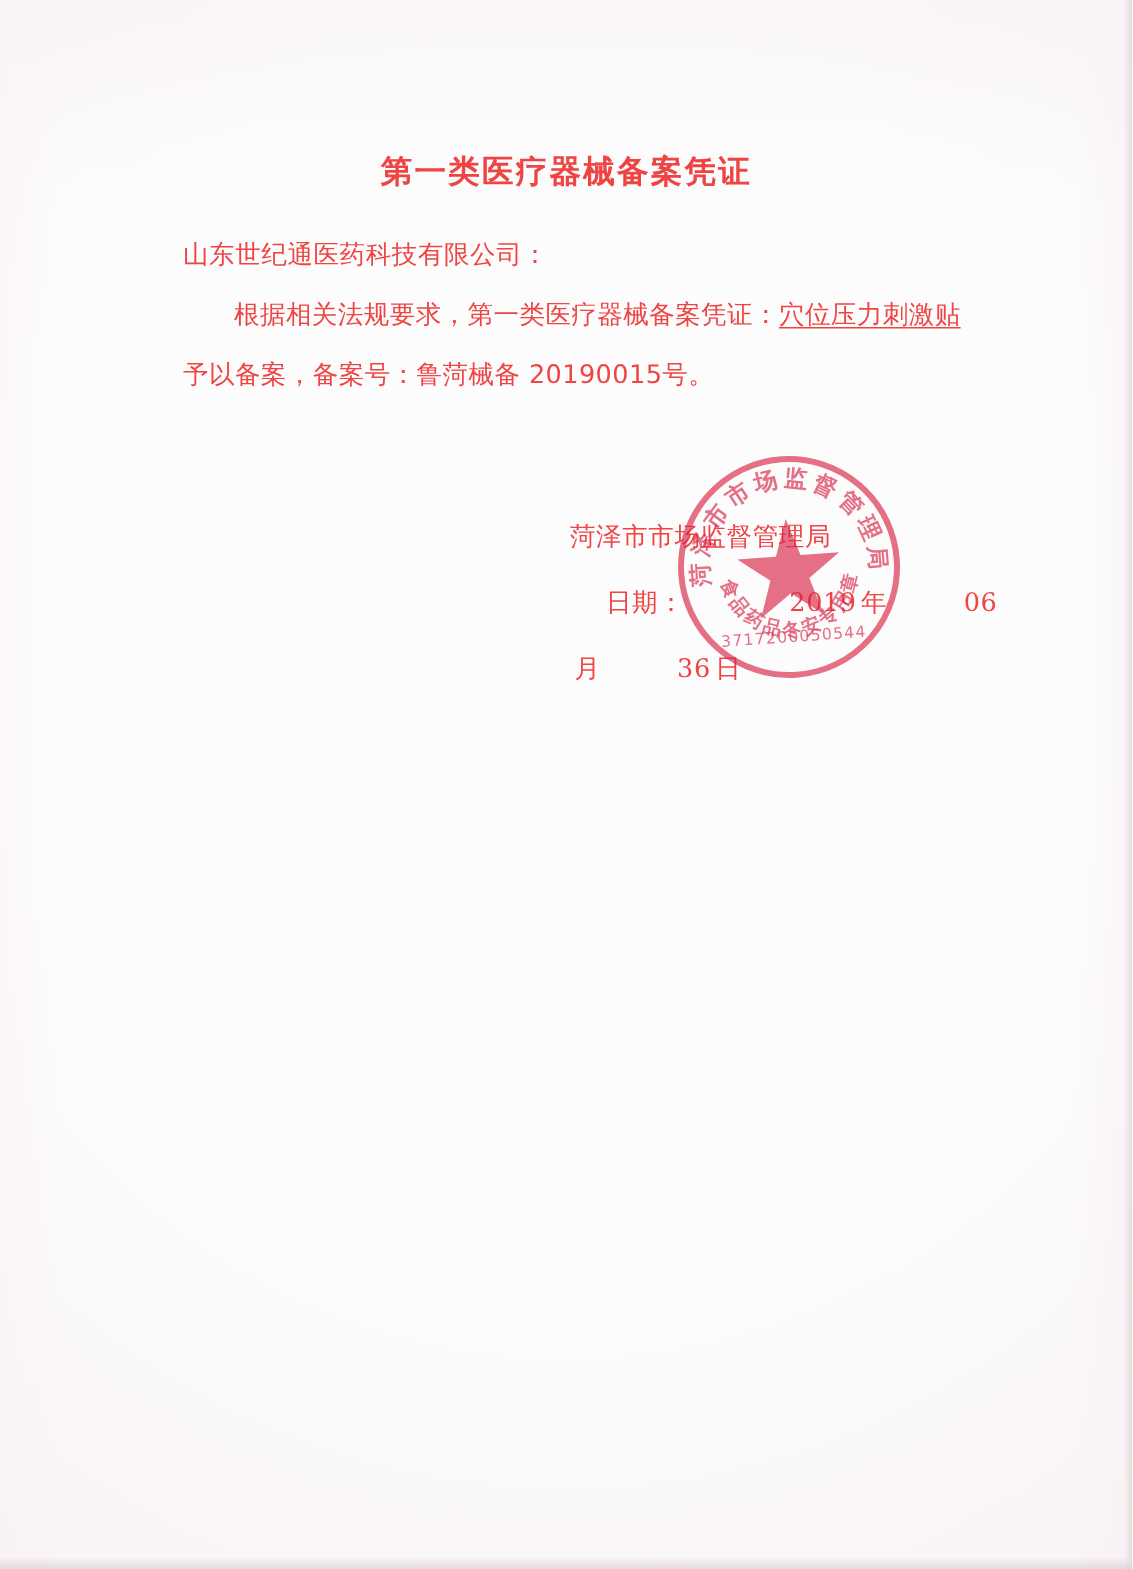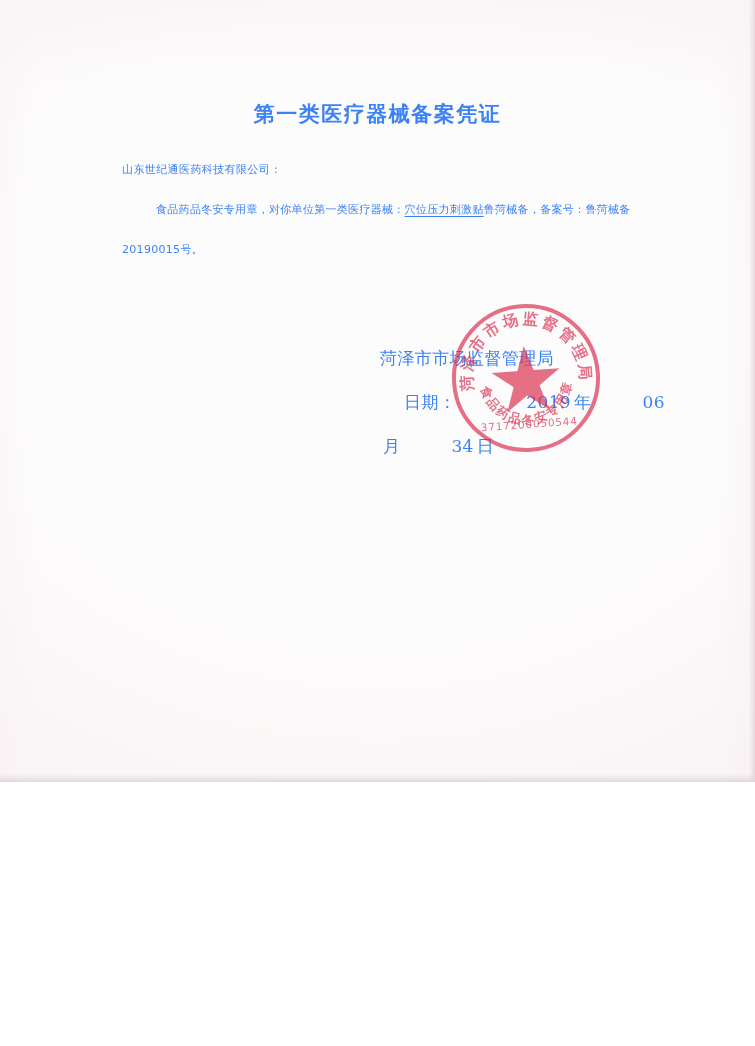--- a/index.html
+++ b/index.html
@@ -5,26 +5,26 @@
 <style>
   html, body {
     margin: 0;
     padding: 0;
     background: #ffffff;
   }
 
   #page {
     position: relative;
     width: 755px;
-    height: 782px;
+    height: 1046px;
     margin: 0;
     overflow: hidden;
     background: #fdfcfc;
     font-family: "DejaVu Sans", "Liberation Sans", sans-serif;
-    color: #3b82f6;
+    color: #ef4444;
   }
 
   
   #paper-texture {
     position: absolute;
     inset: 0;
     pointer-events: none;
     background:
       radial-gradient(ellipse 90% 70% at 50% 40%, rgba(255,255,255,0) 55%, rgba(246,238,240,0.55) 100%),
       linear-gradient(180deg, rgba(250,246,247,0.9) 0%, rgba(255,255,255,0) 12%),
@@ -61,21 +61,21 @@
     font-weight: bold;
     letter-spacing: 1.5px;
     font-family: "DejaVu Sans", "Liberation Sans", sans-serif;
   }
 
   #body-block {
     position: absolute;
     top: 150px;
     left: 122px;
     width: 522px;
-    font-size: 11px;
+    font-size: 17px;
     line-height: 40px;
   }
 
   #addressee {
     display: block;
     letter-spacing: 0.4px;
   }
 
   #para-1 {
     display: block;
@@ -133,26 +133,26 @@
 <div id="page">
 
   <div id="paper-texture"></div>
   <div id="edge-right"></div>
   <div id="edge-bottom"></div>
 
   <h1 id="doc-title">第一类医疗器械备案凭证</h1>
 
   <div id="body-block">
     <span id="addressee">山东世纪通医药科技有限公司：</span>
-    <span id="para-1"><span>食品药品冬安专用章，对你单位第一类医疗器械：</span><span class="u">穴位压力刺</span><span class="u">激贴</span><span>鲁菏械备，备案号：</span><span>鲁菏械备 20190015</span><span>号。</span></span>
+    <span id="para-1"><span>根据相关法规要求，第一类医疗器械备案凭证：</span><span class="u">穴位压力刺</span><span class="u">激贴</span><span>予以备案，备案号：</span><span>鲁菏械备 20190015</span><span>号。</span></span>
   </div>
 
   <div id="signature-block">
     <span id="issuer-line">菏泽市市场监督管理局</span>
-    <span id="date-line"><span class="dlabel">日期：</span><span class="num">2019</span><span class="unit">年</span><span class="num">06</span><span class="unit">月</span><span class="num">34</span><span class="unit">日</span></span>
+    <span id="date-line"><span class="dlabel">日期：</span><span class="num">2019</span><span class="unit">年</span><span class="num">06</span><span class="unit">月</span><span class="num">36</span><span class="unit">日</span></span>
   </div>
 
   <div id="seal">
     <svg width="156" height="156" viewBox="0 0 156 156" xmlns="http://www.w3.org/2000/svg">
       <defs>
         <path id="sealTopArc" d="M 24,78 A 54,54 0 0 1 132,78"></path>
         <path id="sealBottomArc" d="M 32,78 A 46,46 0 0 0 124,78"></path>
       </defs>
 
       <circle cx="78" cy="78" r="72" fill="none" stroke="#d8274a" stroke-width="4" class="seal-faint"></circle>

